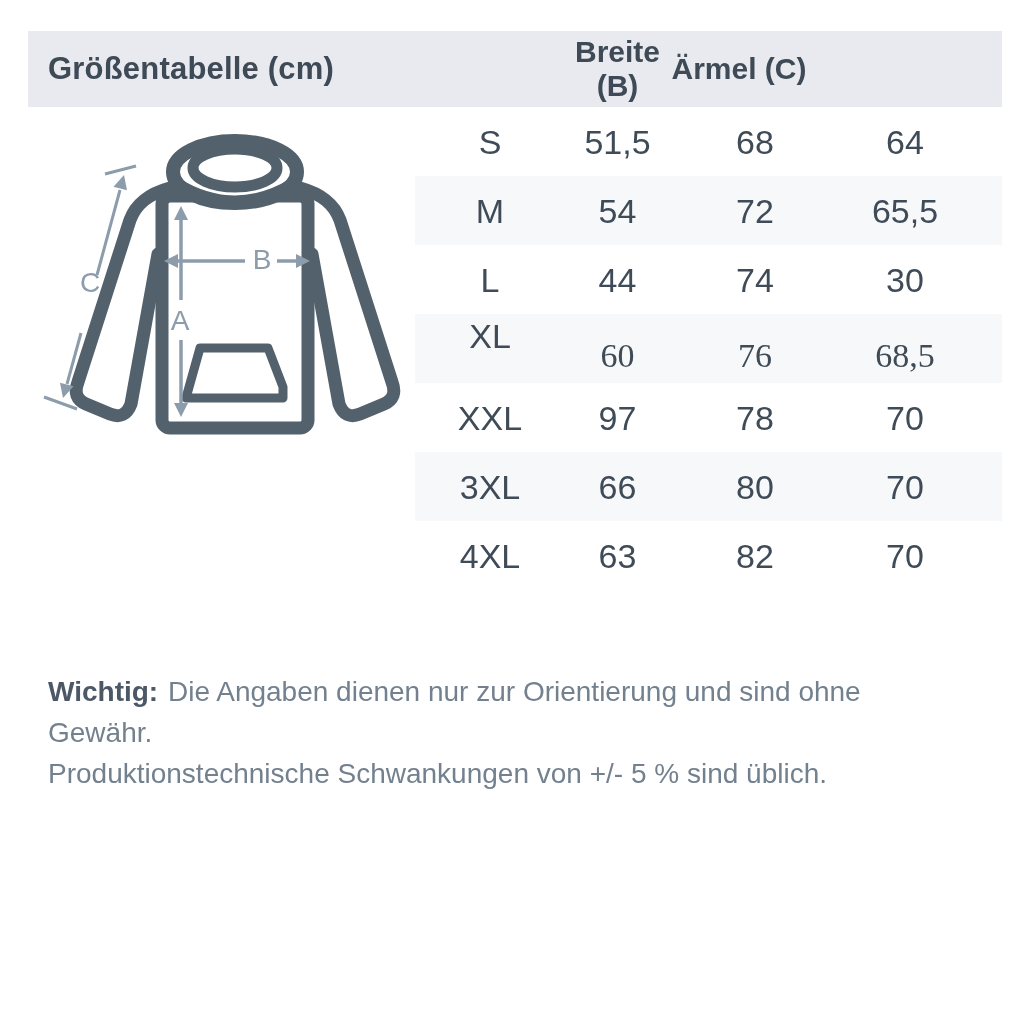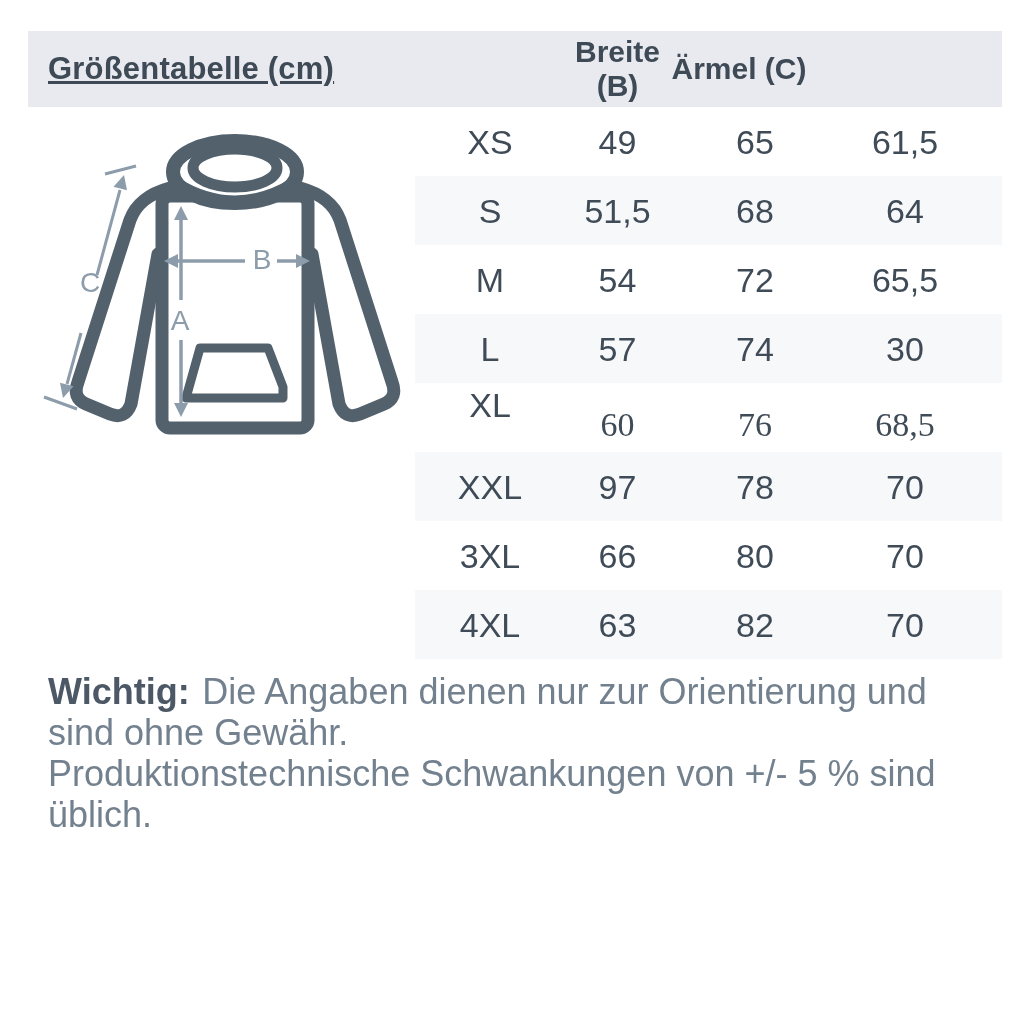--- a/index.html
+++ b/index.html
@@ -2,42 +2,42 @@
 <html><head>
 <meta charset="utf-8">
 <style>
   html,body{margin:0;padding:0;background:#fff;}
   .stage{position:relative;width:1024px;height:1024px;background:#ffffff;overflow:hidden;
          font-family:"Liberation Sans", sans-serif;}
 
   
   .band{position:absolute;left:28px;top:31px;width:974px;height:76px;background:#e9eaef;}
   .band-title{position:absolute;left:20px;top:0;height:76px;display:flex;align-items:center;
-              font-size:31px;font-weight:bold;color:#3e4a56;letter-spacing:.2px;text-decoration:underline;}
+              font-size:31px;font-weight:bold;color:#3e4a56;letter-spacing:.2px;}
   .cols-grid{display:grid;grid-template-columns:150px 105px 170px 162px;align-items:center;}
   .band-cols{position:absolute;left:387px;top:0;width:587px;height:76px;}
   .band-cols .col{ text-align:center;font-size:30px;font-weight:bold;color:#3e4a56;}
   .c4{padding-right:32px;}
 
   
   .rows{position:absolute;left:415px;top:107px;width:587px;}
   .row{height:69px;align-items:center;text-align:center;font-size:34px;color:#3f4b57;}
   .row:nth-child(even){background:#f7f8fa;}
   .cell{line-height:1;}
   .shift-up{transform:translateY(-13px);}
   .shift-down{transform:translateY(7px);font-family:Liberation Serif, serif;}
 
   
   .diagram{position:absolute;left:30px;top:118px;width:392px;height:335px;}
   .diagram svg{display:block;width:100%;height:100%;}
   .dim-label{position:absolute;transform:translate(-50%,-50%);font-size:28px;font-weight:500;
              color:#8c9cab;line-height:1;}
 
   
-  .note{position:absolute;left:48px;top:671px;width:920px;font-size:36px;line-height:41px;
+  .note{position:absolute;left:48px;top:671px;width:920px;font-size:28px;line-height:41px;
         color:#73818f;}
   .note .bold{font-weight:bold;color:#4d5866;}
   .note .rest{margin-left:.35em;}
 </style>
 </head>
 <body>
 
 <div class="stage">
 
   <div class="band">
@@ -86,40 +86,34 @@
         <line x1="14" y1="279" x2="47" y2="291" stroke-width="3"></line>
       </g>
     </svg>
     <span class="dim-label" style="left:150px;top:203px;">A</span>
     <span class="dim-label" style="left:232px;top:142px;">B</span>
     <span class="dim-label" style="left:60px;top:165px;">C</span>
   </div>
 
   <div class="rows">
     <div class="row cols-grid">
-      <div class="cell">XS</div>
-      <div class="cell">49</div>
-      <div class="cell">65</div>
-      <div class="cell c4">61,5</div>
-    </div>
-    <div class="row cols-grid">
       <div class="cell">S</div>
       <div class="cell">51,5</div>
       <div class="cell">68</div>
       <div class="cell c4">64</div>
     </div>
     <div class="row cols-grid">
       <div class="cell">M</div>
       <div class="cell">54</div>
       <div class="cell">72</div>
       <div class="cell c4">65,5</div>
     </div>
     <div class="row cols-grid">
       <div class="cell">L</div>
-      <div class="cell">57</div>
+      <div class="cell">44</div>
       <div class="cell">74</div>
       <div class="cell c4">30</div>
     </div>
     <div class="row cols-grid">
       <div class="cell shift-up">XL</div>
       <div class="cell shift-down">60</div>
       <div class="cell shift-down">76</div>
       <div class="cell c4 shift-down">68,5</div>
     </div>
     <div class="row cols-grid">

